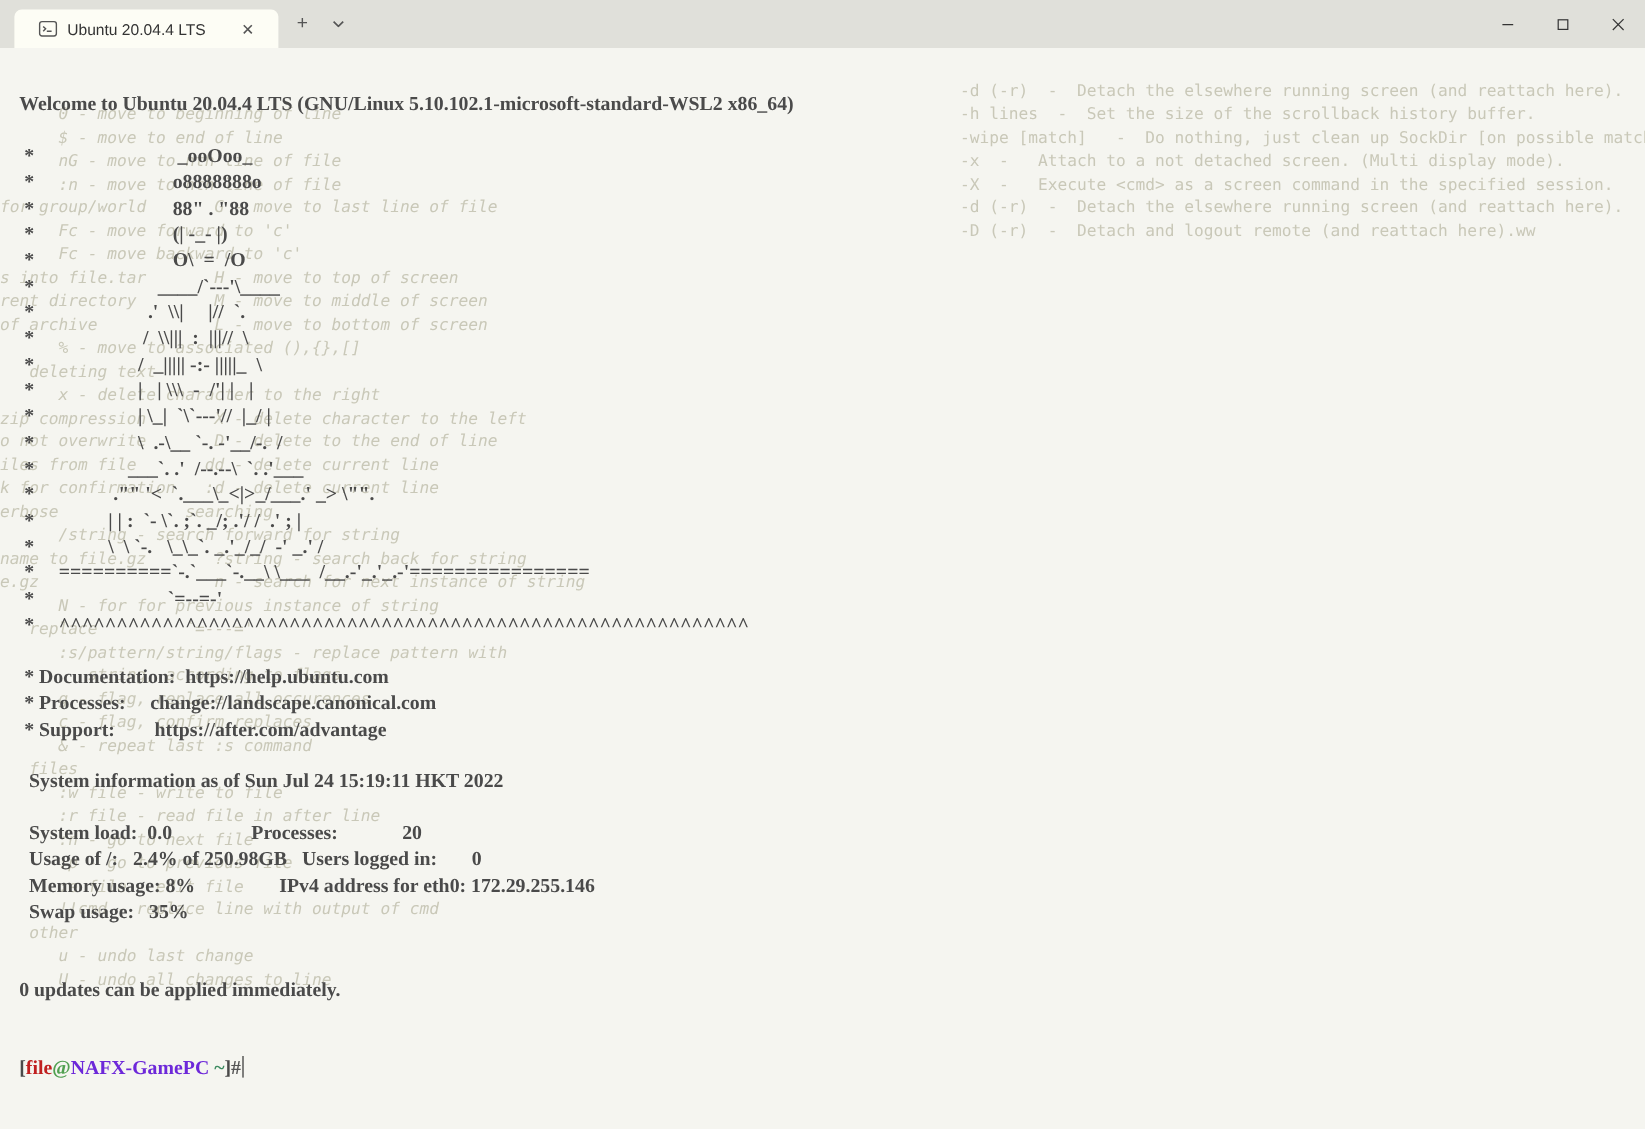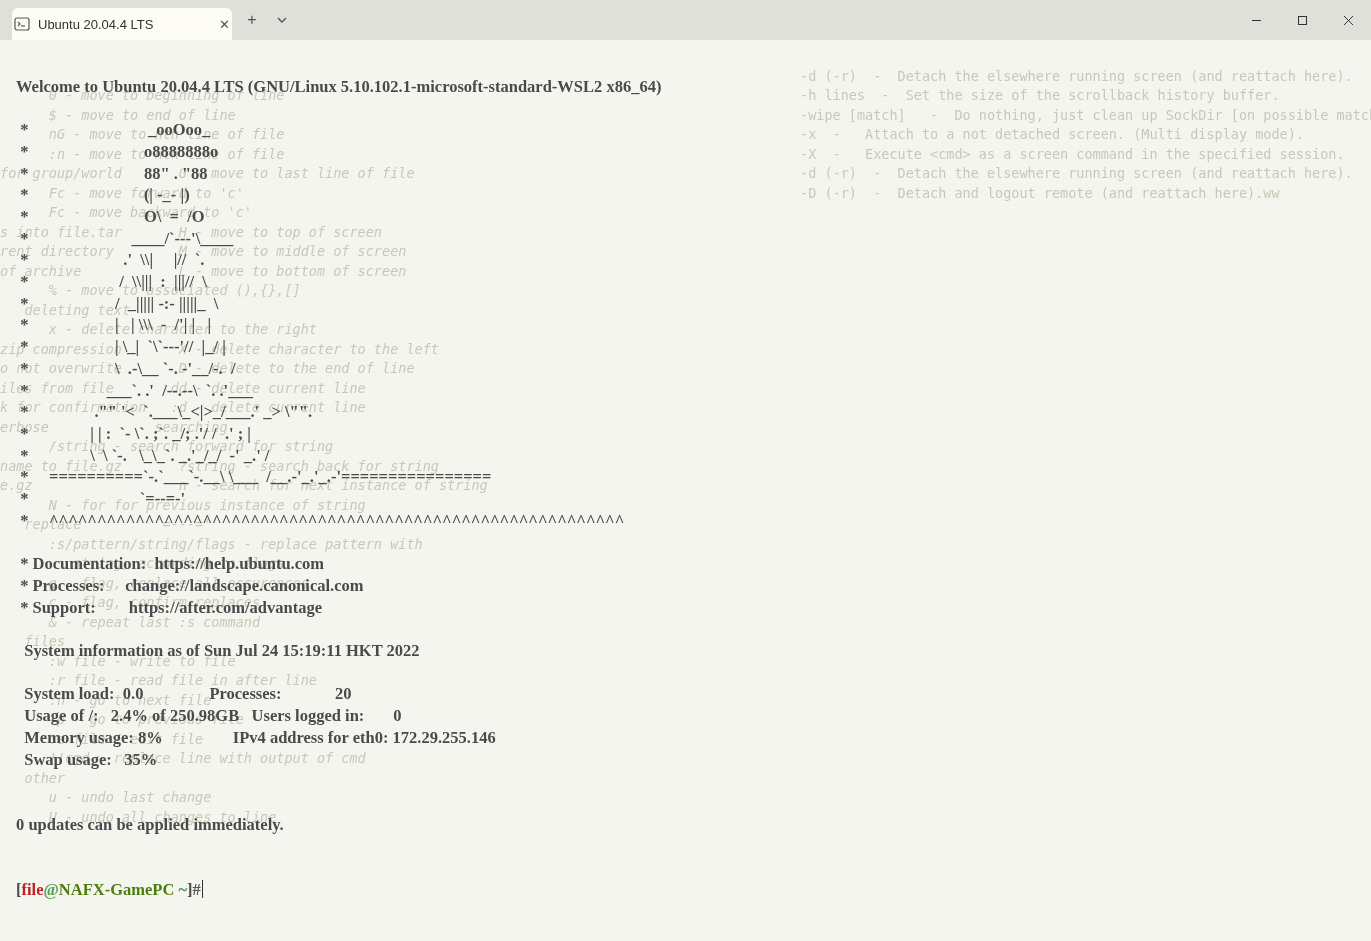--- a/index.html
+++ b/index.html
@@ -34,21 +34,21 @@
       z-index: 2;
     }
     .tab {
       height: 32px;
       background: #fdfdf5;
       margin-left: 12px;
       margin-top: 8px;
       border-radius: 6px 6px 0 0;
       display: flex;
       align-items: center;
-      padding: 0 2px;
+      padding: 0 20px;
       gap: 8px;
       min-width: 220px;
       font-size: 13px;
       color: #333;
     }
     .tab-icon { width: 16px; height: 16px; }
     .tab-close { font-size: 13px; color: #555; margin-left: auto; cursor: pointer; }
     .new-tab {
       width: 32px; height: 32px;
       display: flex; align-items: center; justify-content: center;
@@ -78,21 +78,21 @@
       color: #4a4a4a;
       padding: 14px 16px;
       white-space: pre;
       font-weight: 600;
     }
     .term-content { white-space: pre; }
     .prompt-line { margin-top: 0; }
     .pr-bracket { color: #4a4a4a; }
     .pr-root { color: #c02020; }
     .pr-at { color: #50a050; }
-    .pr-host { color: #4d7c0f; }
+    .pr-host { color: #6d28d9; }
     .pr-tilde { color: #3b8a5f; }
     .pr-hash { color: #555; }
     .cursor {
       display: inline-block;
       width: 1px;
       height: 18px;
       background: #333;
       vertical-align: -3px;
       margin-left: 1px;
     }

